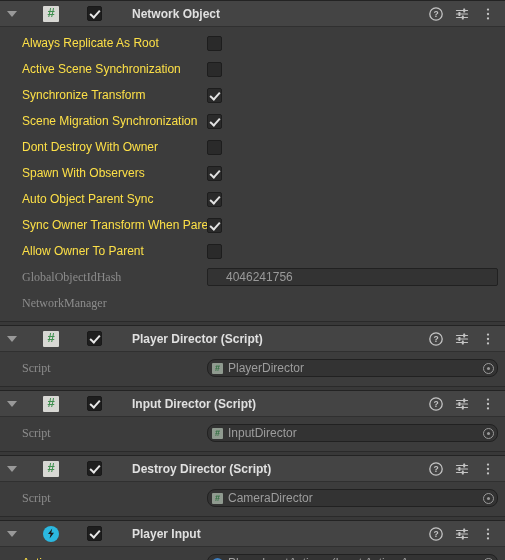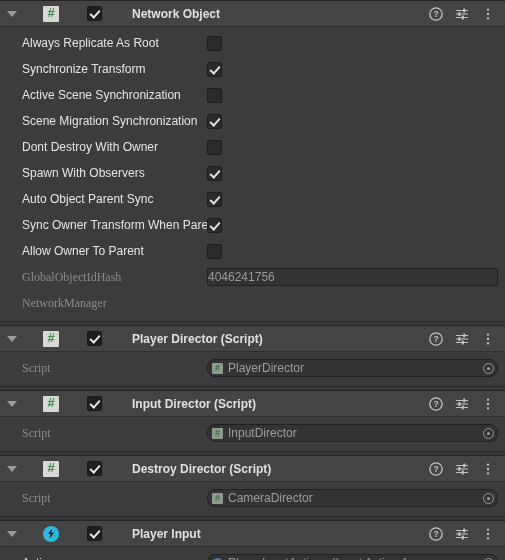--- a/index.html
+++ b/index.html
@@ -151,21 +151,21 @@
   }
   .label {
     position: absolute;
     left: 22px;
     top: 0;
     height: 26px;
     line-height: 26px;
     width: 185px;
     overflow: hidden;
     white-space: nowrap;
-    color: #e5e5e5;
+    color: #fde047;
     font-size: 12px;
   }
   .label.dim { color: #8c8c8c; font-family: Liberation Serif, serif; }
 
   
   .cbox {
     position: absolute;
     left: 207px;
     top: 6px;
     width: 15px; height: 15px;
@@ -190,21 +190,21 @@
     position: absolute;
     left: 207px;
     top: 4px;
     right: 7px;
     height: 18px;
     background: #333333;
     border: 1px solid #212121;
     border-radius: 2px;
     box-sizing: border-box;
     line-height: 16px;
-    padding: 0 0;
+    padding: 0 18px;
     color: #9a9a9a;
     font-size: 12px;
     white-space: nowrap;
     overflow: hidden;
     cursor: text;
   }
 
   
   .objfield {
     position: absolute;
@@ -314,26 +314,26 @@
             </g>
           </svg>
         </div>
       </div>
       <div class="props">
         <div class="row">
           <div class="label">Always Replicate As Root</div>
           <div class="cbox"></div>
         </div>
         <div class="row">
+          <div class="label">Active Scene Synchronization</div>
+          <div class="cbox"></div>
+        </div>
+        <div class="row">
           <div class="label">Synchronize Transform</div>
           <div class="cbox checked"></div>
-        </div>
-        <div class="row">
-          <div class="label">Active Scene Synchronization</div>
-          <div class="cbox"></div>
         </div>
         <div class="row">
           <div class="label">Scene Migration Synchronization</div>
           <div class="cbox checked"></div>
         </div>
         <div class="row">
           <div class="label">Dont Destroy With Owner</div>
           <div class="cbox"></div>
         </div>
         <div class="row">

